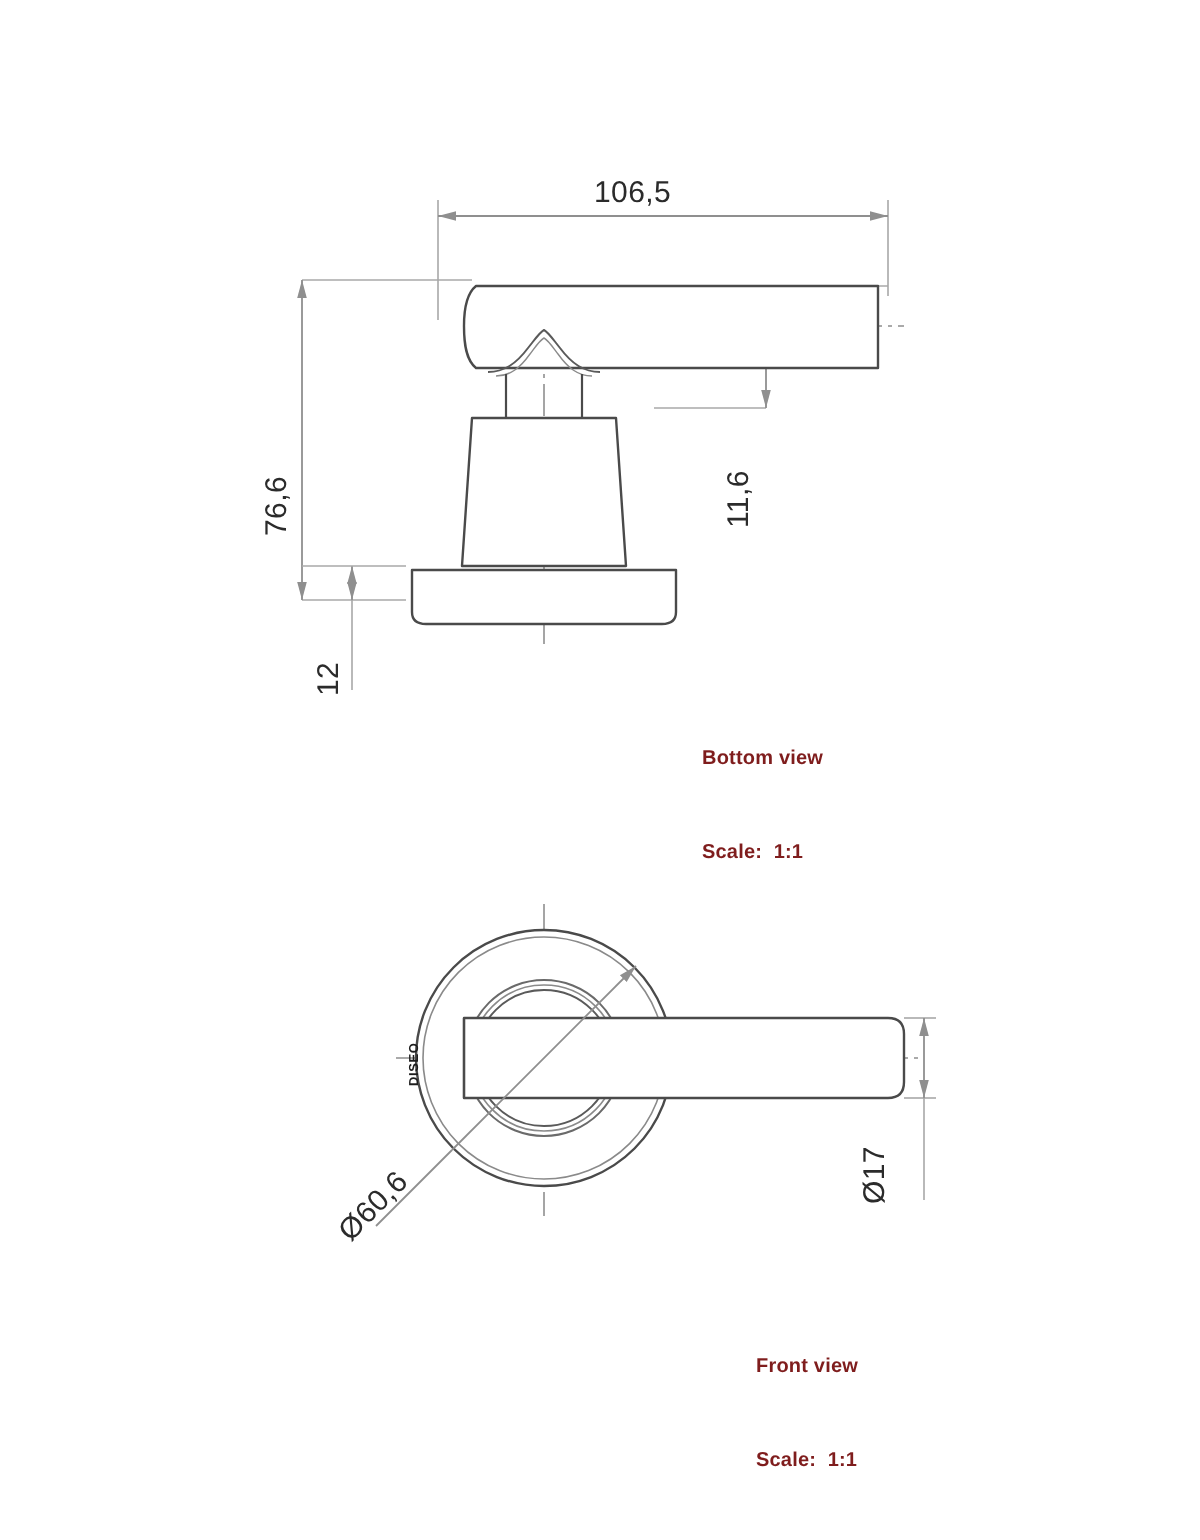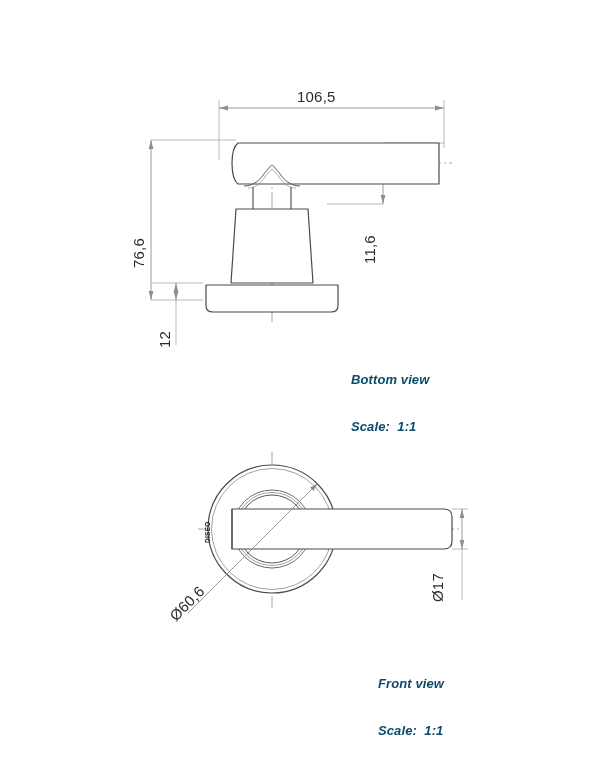--- a/index.html
+++ b/index.html
@@ -26,25 +26,24 @@
     position: absolute;
     left: 0;
     top: 0;
     width: 600px;
     height: 770px;
     display: block;
   }
   .view-caption {
     position: absolute;
     font-family: "Liberation Sans", sans-serif;
-    font-style: italic;
     font-weight: bold;
-    font-size: 13px;
+    font-size: 10px;
     line-height: 15.5px;
-    color: #0c4a6e;
+    color: #7f1d1d;
     white-space: pre;
     letter-spacing: 0.1px;
   }
   .view-caption .cap-line {
     display: block;
   }
   #caption-bottom-view {
     left: 351px;
     top: 341px;
   }

